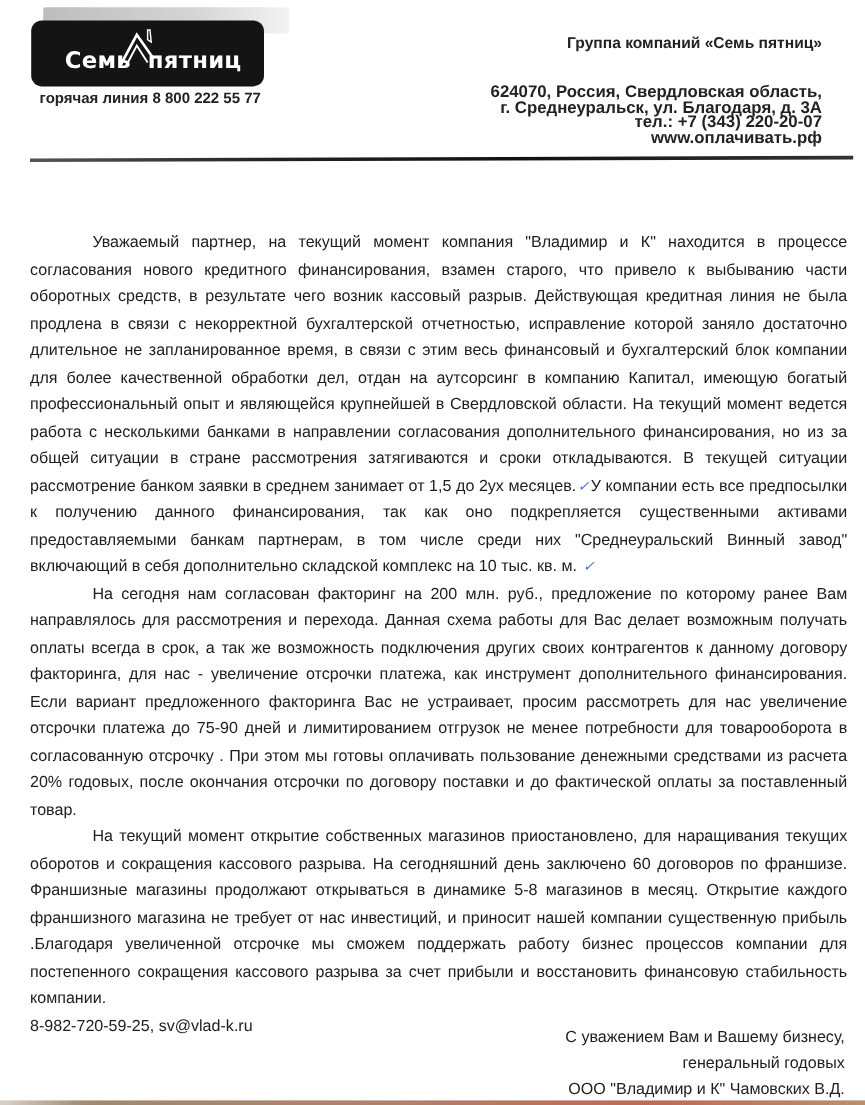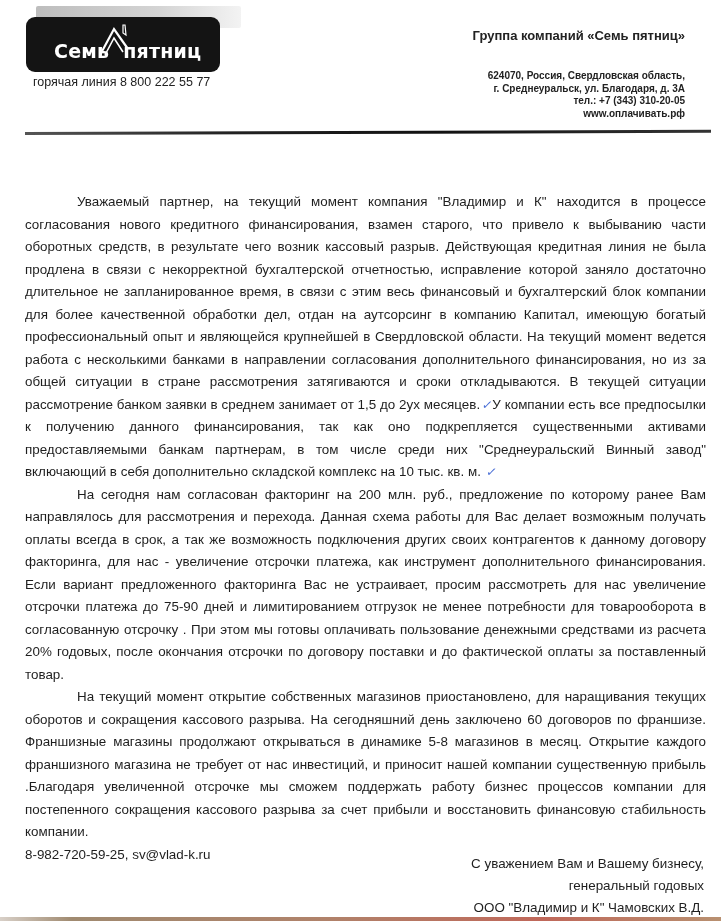--- a/index.html
+++ b/index.html
@@ -19,28 +19,28 @@
     background: #141414; border-radius: 9px;
   }
   .logo-text {
     position: absolute; left: 28px; top: 36px; color: #ffffff;
     font-family: "DejaVu Sans", sans-serif; font-weight: bold; font-size: 19px;
     letter-spacing: 0.2px; white-space: nowrap;
   }
   .logo-text .gap { display: inline-block; width: 14px; }
   .logo-roof { position: absolute; left: 70px; top: 17px; }
   .hotline {
-    position: absolute; left: 33px; top: 75px; font-size: 12.5px; font-weight: normal; color: #222;
+    position: absolute; left: 33px; top: 75px; font-size: 12.5px; font-weight: bold; color: #222;
   }
   .group-title {
     position: absolute; right: 36px; top: 28px; font-size: 13px; font-weight: bold; color: #222;
   }
   .address {
     position: absolute; right: 36px; top: 70px; text-align: right;
-    font-size: 10px; font-weight: bold; line-height: 12.5px; color: #222;
+    font-size: 14px; font-weight: bold; line-height: 12.5px; color: #222;
   }
   .rule {
     position: absolute; left: 25px; top: 132px; width: 686px; height: 3px;
     background: linear-gradient(90deg, #555 0%, #222 30%, #111 60%, #333 100%);
     transform: rotate(-0.18deg); transform-origin: left center;
   }
   .body {
     position: absolute; left: 25px; top: 191px; width: 681px;
     font-family: "Liberation Sans", sans-serif; font-size: 13.4px; line-height: 22.5px;
     color: #1e1e1e; text-align: justify;
@@ -75,21 +75,21 @@
     </div>
   </div>
 
   <div class="hotline">горячая линия 8 800 222 55 77</div>
 
   <div class="group-title">Группа компаний «Семь пятниц»</div>
 
   <div class="address">
     <div>624070, Россия, Свердловская область,</div>
     <div>г. Среднеуральск, ул. Благодаря, д. 3А</div>
-    <div>тел.: +7 (343) 310-20-05</div>
+    <div>тел.: +7 (343) 220-20-07</div>
     <div>www.оплачивать.рф</div>
   </div>
 
   <div class="rule"></div>
 </div>
 
 <div class="body">
   <p><span>Уважаемый партнер, на текущий момент компания "Владимир и К" находится в процессе согласования нового кредитного финансирования, взамен старого, что привело к выбыванию части оборотных средств, в результате чего возник кассовый разрыв. Действующая кредитная линия не была продлена в связи с некорректной бухгалтерской отчетностью, исправление которой заняло достаточно длительное не запланированное время, в связи с этим весь финансовый и бухгалтерский блок компании для более качественной обработки дел, отдан на аутсорсинг в компанию Капитал, имеющую богатый профессиональный опыт и являющейся крупнейшей в Свердловской области. На текущий момент ведется работа с несколькими банками в направлении согласования дополнительного финансирования, но из за общей ситуации в стране рассмотрения затягиваются и сроки откладываются. В текущей ситуации рассмотрение банком заявки в среднем занимает от 1,5 до 2ух месяцев.</span><span class="check">✓</span><span>У компании есть все предпосылки к получению данного финансирования, так как оно подкрепляется существенными активами предоставляемыми банкам партнерам, в том числе среди них "Среднеуральский Винный завод" включающий в себя дополнительно складской комплекс на 10 тыс. кв. м.</span> <span class="check">✓</span></p>
   <p>На сегодня нам согласован факторинг на 200 млн. руб., предложение по которому ранее Вам направлялось для рассмотрения и перехода. Данная схема работы для Вас делает возможным получать оплаты всегда в срок, а так же возможность подключения других своих контрагентов к данному договору факторинга, для нас  - увеличение отсрочки платежа, как инструмент дополнительного финансирования. Если вариант предложенного факторинга Вас не устраивает, просим рассмотреть для нас увеличение отсрочки платежа до 75-90 дней и лимитированием отгрузок не менее потребности для товарооборота в согласованную отсрочку . При этом мы готовы оплачивать пользование денежными средствами из расчета 20% годовых, после окончания отсрочки по договору поставки и до фактической оплаты за поставленный товар.</p>
   <p>На текущий момент открытие собственных магазинов приостановлено, для наращивания текущих оборотов и сокращения кассового разрыва. На сегодняшний день заключено 60 договоров по франшизе. Франшизные магазины продолжают открываться в динамике 5-8 магазинов  в месяц. Открытие каждого франшизного магазина не требует от нас инвестиций, и приносит нашей компании существенную прибыль .Благодаря увеличенной отсрочке мы сможем поддержать работу бизнес процессов компании для постепенного сокращения кассового разрыва за счет прибыли  и восстановить финансовую стабильность компании.</p>

